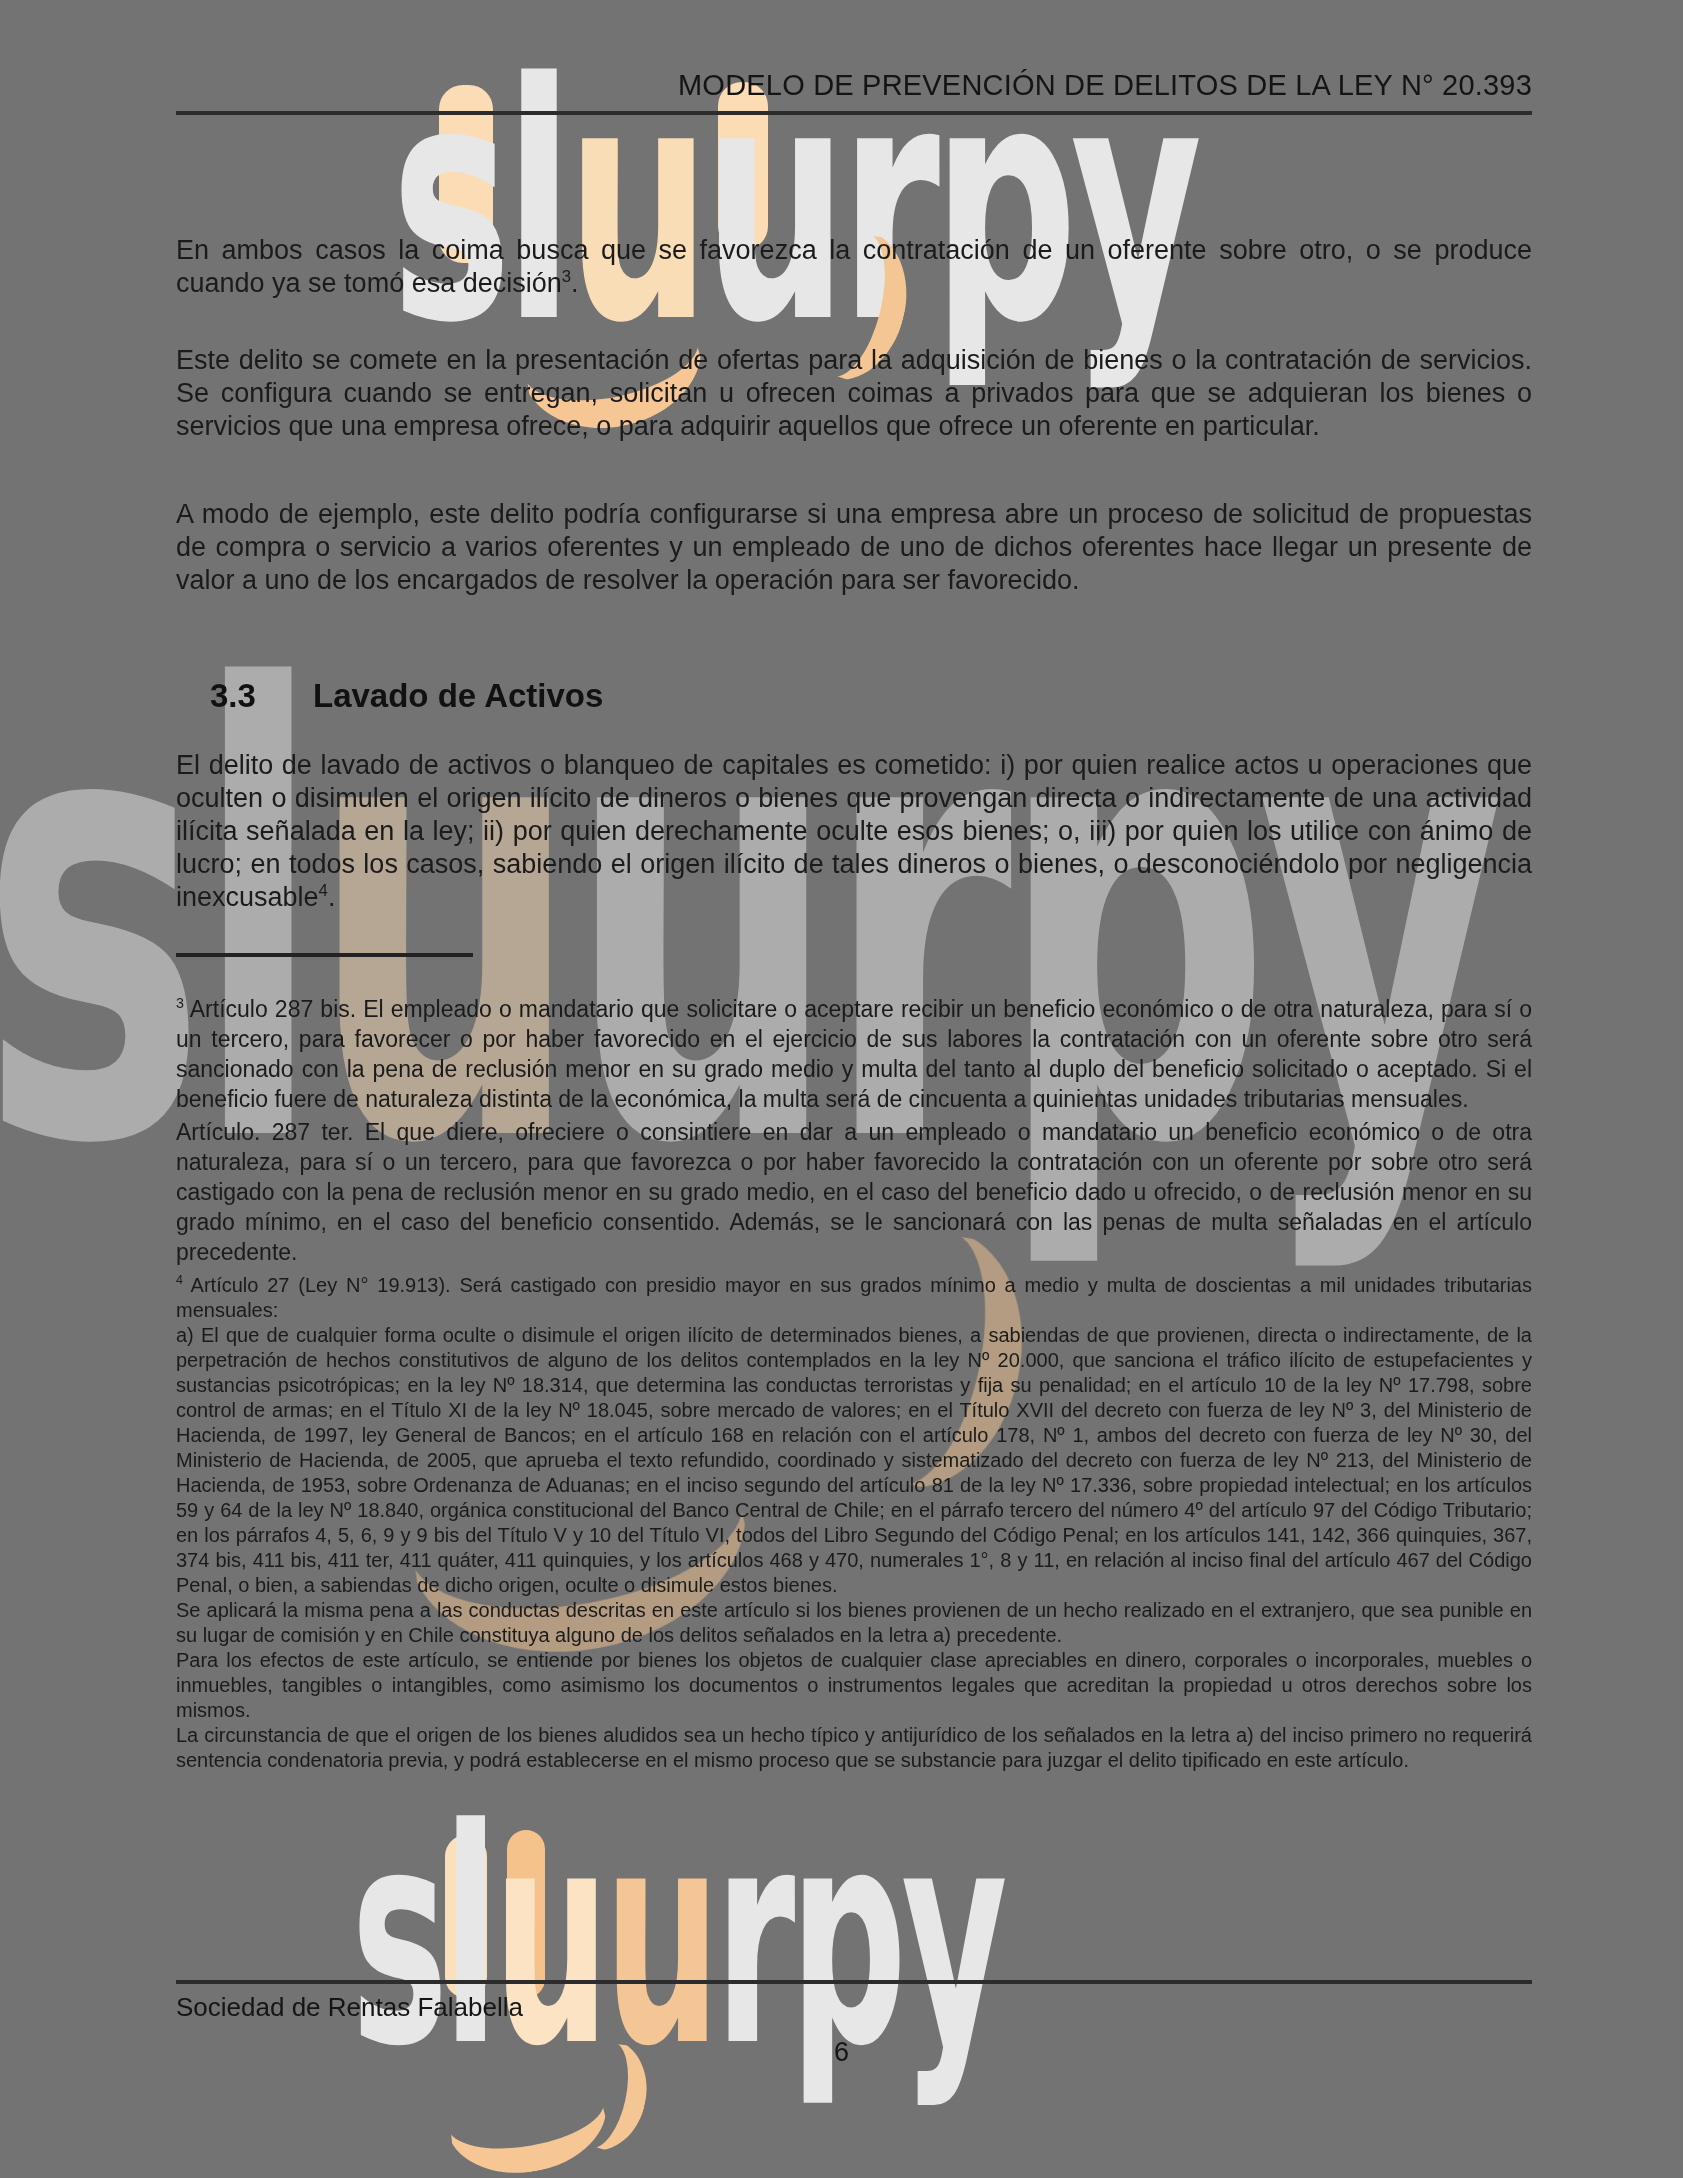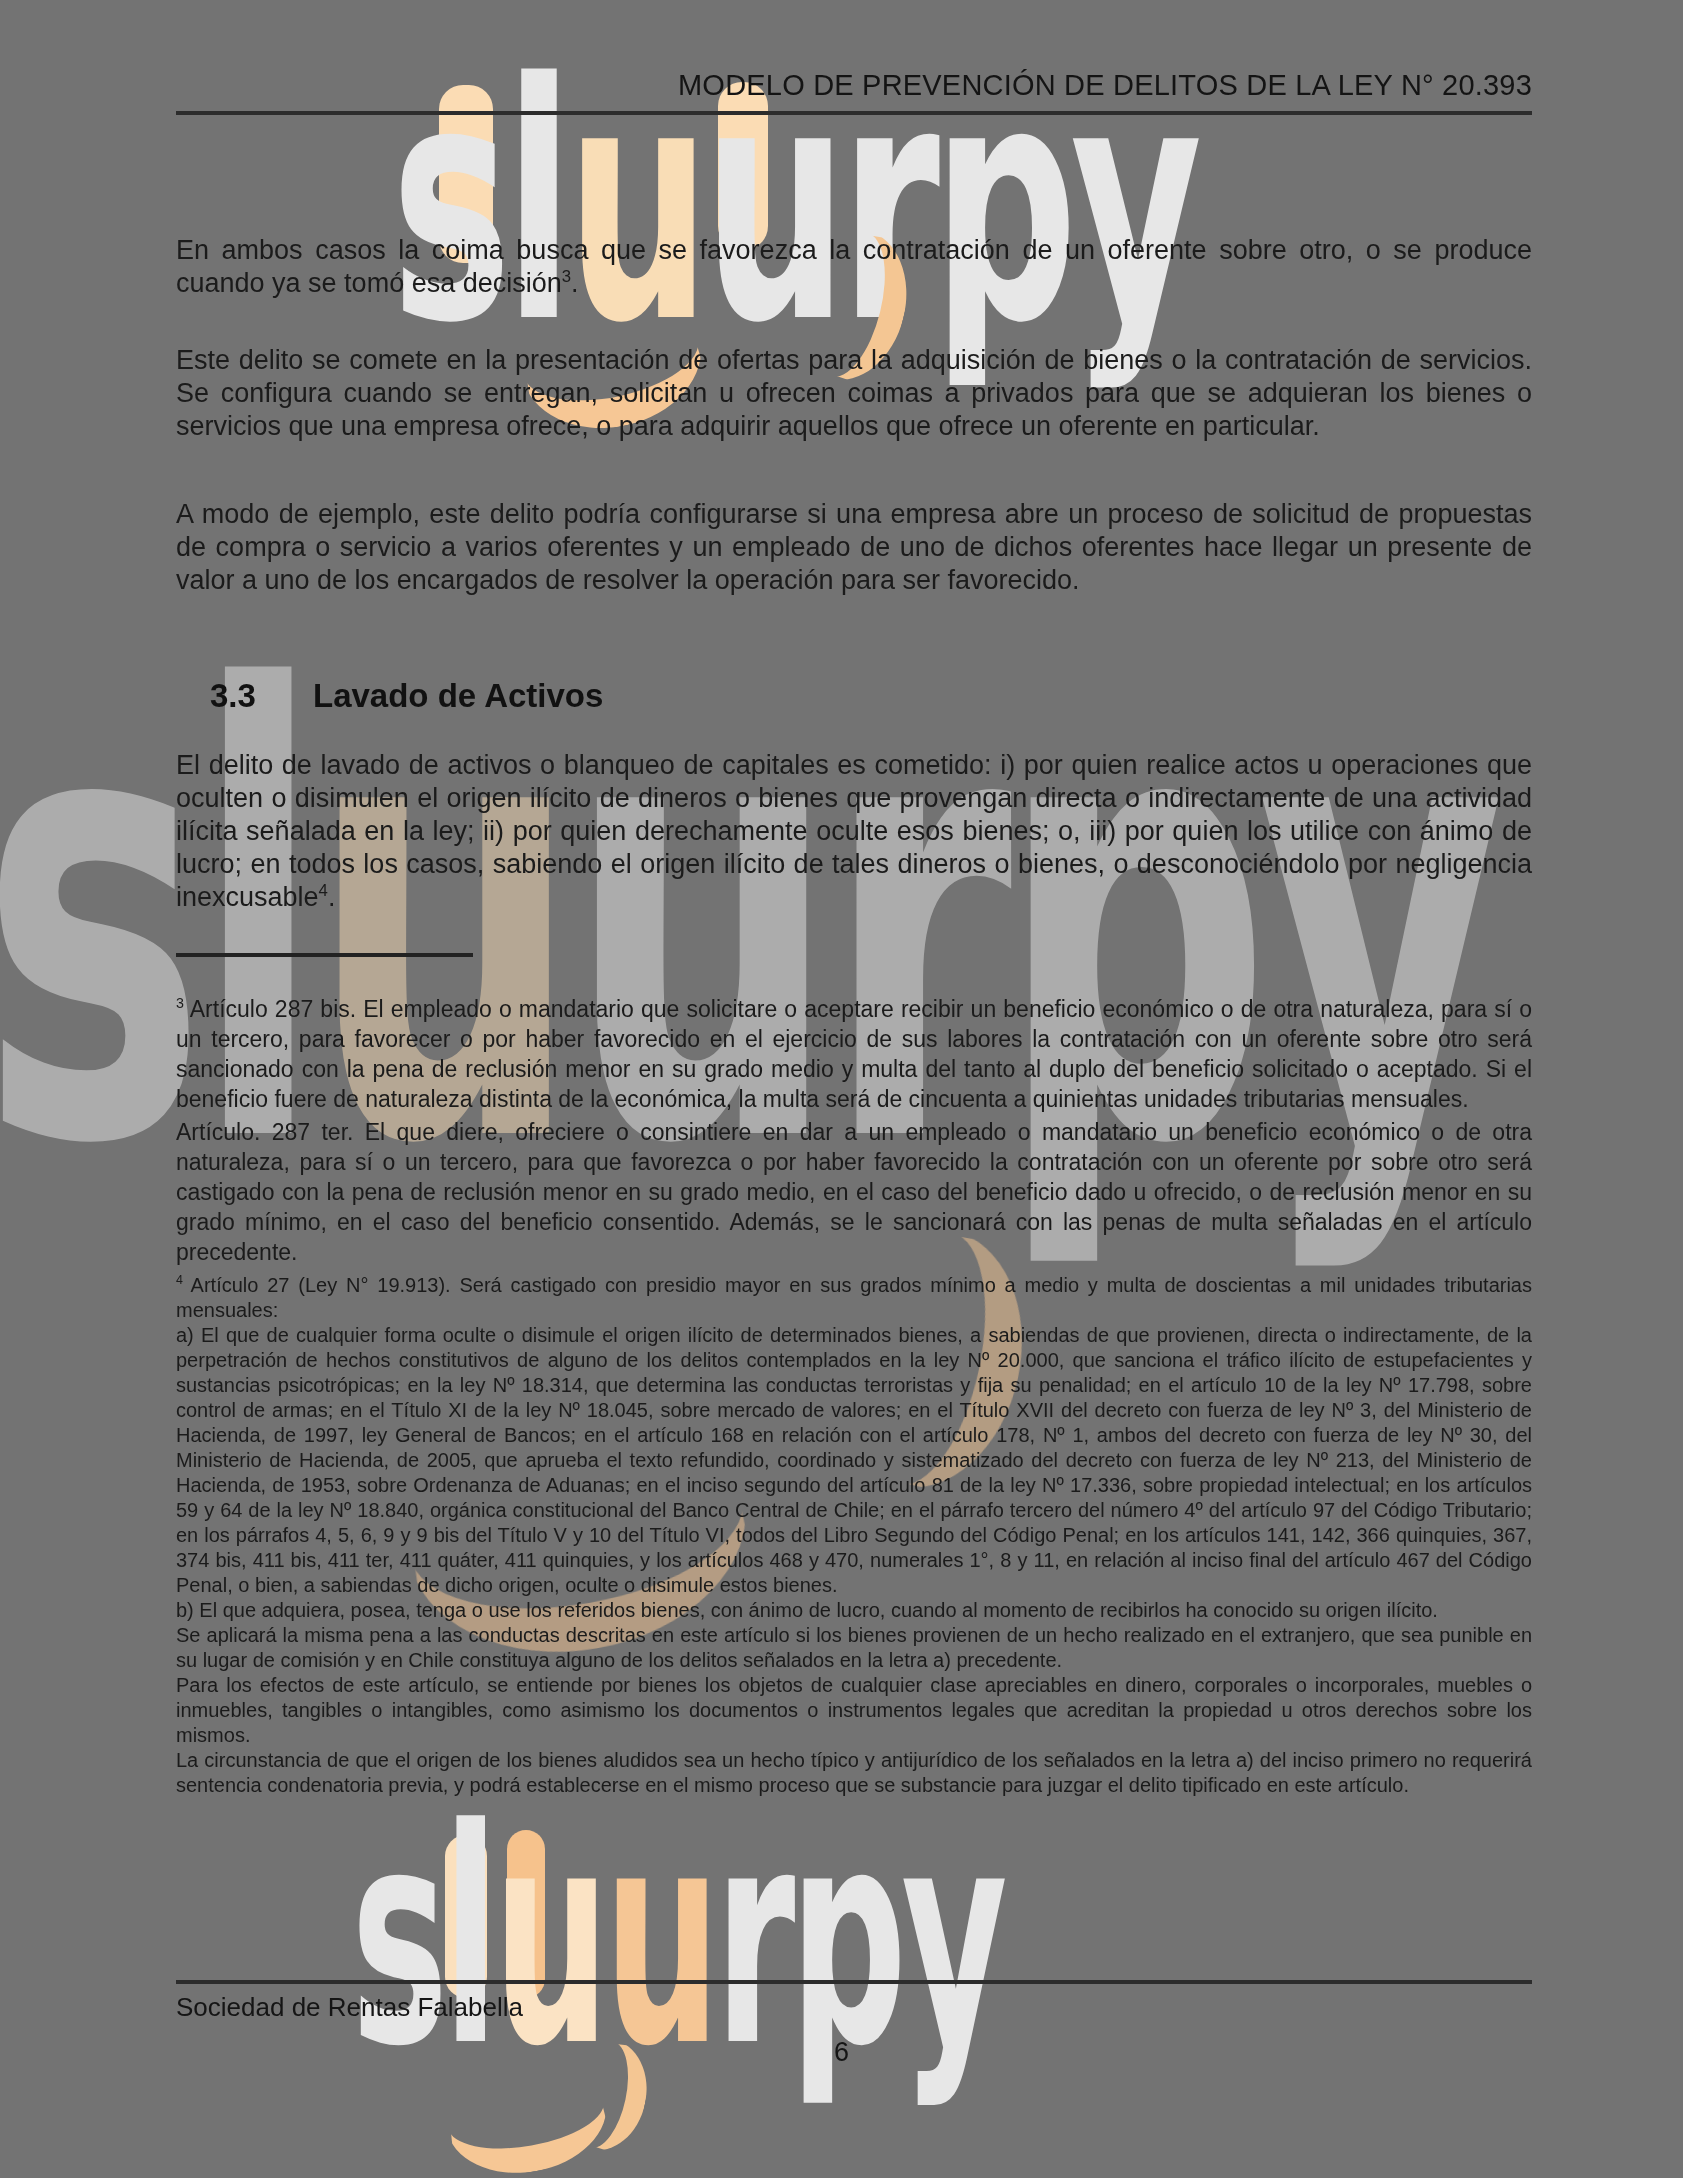--- a/index.html
+++ b/index.html
@@ -142,21 +142,20 @@
       <div class="fn-rule"></div>
 
       <div class="fn fn3">
         <p class="fnp"><sup>3</sup><span> Artículo 287 bis. El empleado o mandatario que solicitare o aceptare recibir un beneficio económico o de otra naturaleza, para sí o un tercero, para favorecer o por haber favorecido en el ejercicio de sus labores la contratación con un oferente sobre otro será sancionado con la pena de reclusión menor en su grado medio y multa del tanto al duplo del beneficio solicitado o aceptado. Si el beneficio fuere de naturaleza distinta de la económica, la multa será de cincuenta a quinientas unidades tributarias mensuales.</span></p>
         <p class="fnp">Artículo. 287 ter. El que diere, ofreciere o consintiere en dar a un empleado o mandatario un beneficio económico o de otra naturaleza, para sí o un tercero, para que favorezca o por haber favorecido la contratación con un oferente por sobre otro será castigado con la pena de reclusión menor en su grado medio, en el caso del beneficio dado u ofrecido, o de reclusión menor en su grado mínimo, en el caso del beneficio consentido. Además, se le sancionará con las penas de multa señaladas en el artículo precedente.</p>
       </div>
 
       <div class="fn fn4">
         <p class="fnp"><sup>4</sup><span> Artículo 27 (Ley N° 19.913). Será castigado con presidio mayor en sus grados mínimo a medio y multa de doscientas a mil unidades tributarias mensuales:</span></p>
         <p class="fnp">a) El que de cualquier forma oculte o disimule el origen ilícito de determinados bienes, a sabiendas de que provienen, directa o indirectamente, de la perpetración de hechos constitutivos de alguno de los delitos contemplados en la ley Nº 20.000, que sanciona el tráfico ilícito de estupefacientes y sustancias psicotrópicas; en la ley Nº 18.314, que determina las conductas terroristas y fija su penalidad; en el artículo 10 de la ley Nº 17.798, sobre control de armas; en el Título XI de la ley Nº 18.045, sobre mercado de valores; en el Título XVII del decreto con fuerza de ley Nº 3, del Ministerio de Hacienda, de 1997, ley General de Bancos; en el artículo 168 en relación con el artículo 178, Nº 1, ambos del decreto con fuerza de ley Nº 30, del Ministerio de Hacienda, de 2005, que aprueba el texto refundido, coordinado y sistematizado del decreto con fuerza de ley Nº 213, del Ministerio de Hacienda, de 1953, sobre Ordenanza de Aduanas; en el inciso segundo del artículo 81 de la ley Nº 17.336, sobre propiedad intelectual; en los artículos 59 y 64 de la ley Nº 18.840, orgánica constitucional del Banco Central de Chile; en el párrafo tercero del número 4º del artículo 97 del Código Tributario; en los párrafos 4, 5, 6, 9 y 9 bis del Título V y 10 del Título VI, todos del Libro Segundo del Código Penal; en los artículos 141, 142, 366 quinquies, 367, 374 bis, 411 bis, 411 ter, 411 quáter, 411 quinquies, y los artículos 468 y 470, numerales 1°, 8 y 11, en relación al inciso final del artículo 467 del Código Penal, o bien, a sabiendas de dicho origen, oculte o disimule estos bienes.</p>
-        <p class="fnp">b) El que adquiera, posea, tenga o use los referidos bienes, con ánimo de lucro, cuando al momento de recibirlos ha conocido su origen ilícito.</p>
         <p class="fnp">Se aplicará la misma pena a las conductas descritas en este artículo si los bienes provienen de un hecho realizado en el extranjero, que sea punible en su lugar de comisión y en Chile constituya alguno de los delitos señalados en la letra a) precedente.</p>
         <p class="fnp">Para los efectos de este artículo, se entiende por bienes los objetos de cualquier clase apreciables en dinero, corporales o incorporales, muebles o inmuebles, tangibles o intangibles, como asimismo los documentos o instrumentos legales que acreditan la propiedad u otros derechos sobre los mismos.</p>
         <p class="fnp">La circunstancia de que el origen de los bienes aludidos sea un hecho típico y antijurídico de los señalados en la letra a) del inciso primero no requerirá sentencia condenatoria previa, y podrá establecerse en el mismo proceso que se substancie para juzgar el delito tipificado en este artículo.</p>
       </div>
     </section>
 
     <footer class="doc-footer">
       <div class="foot-rule"></div>
       <div class="company">Sociedad de Rentas Falabella</div>
     </footer>

